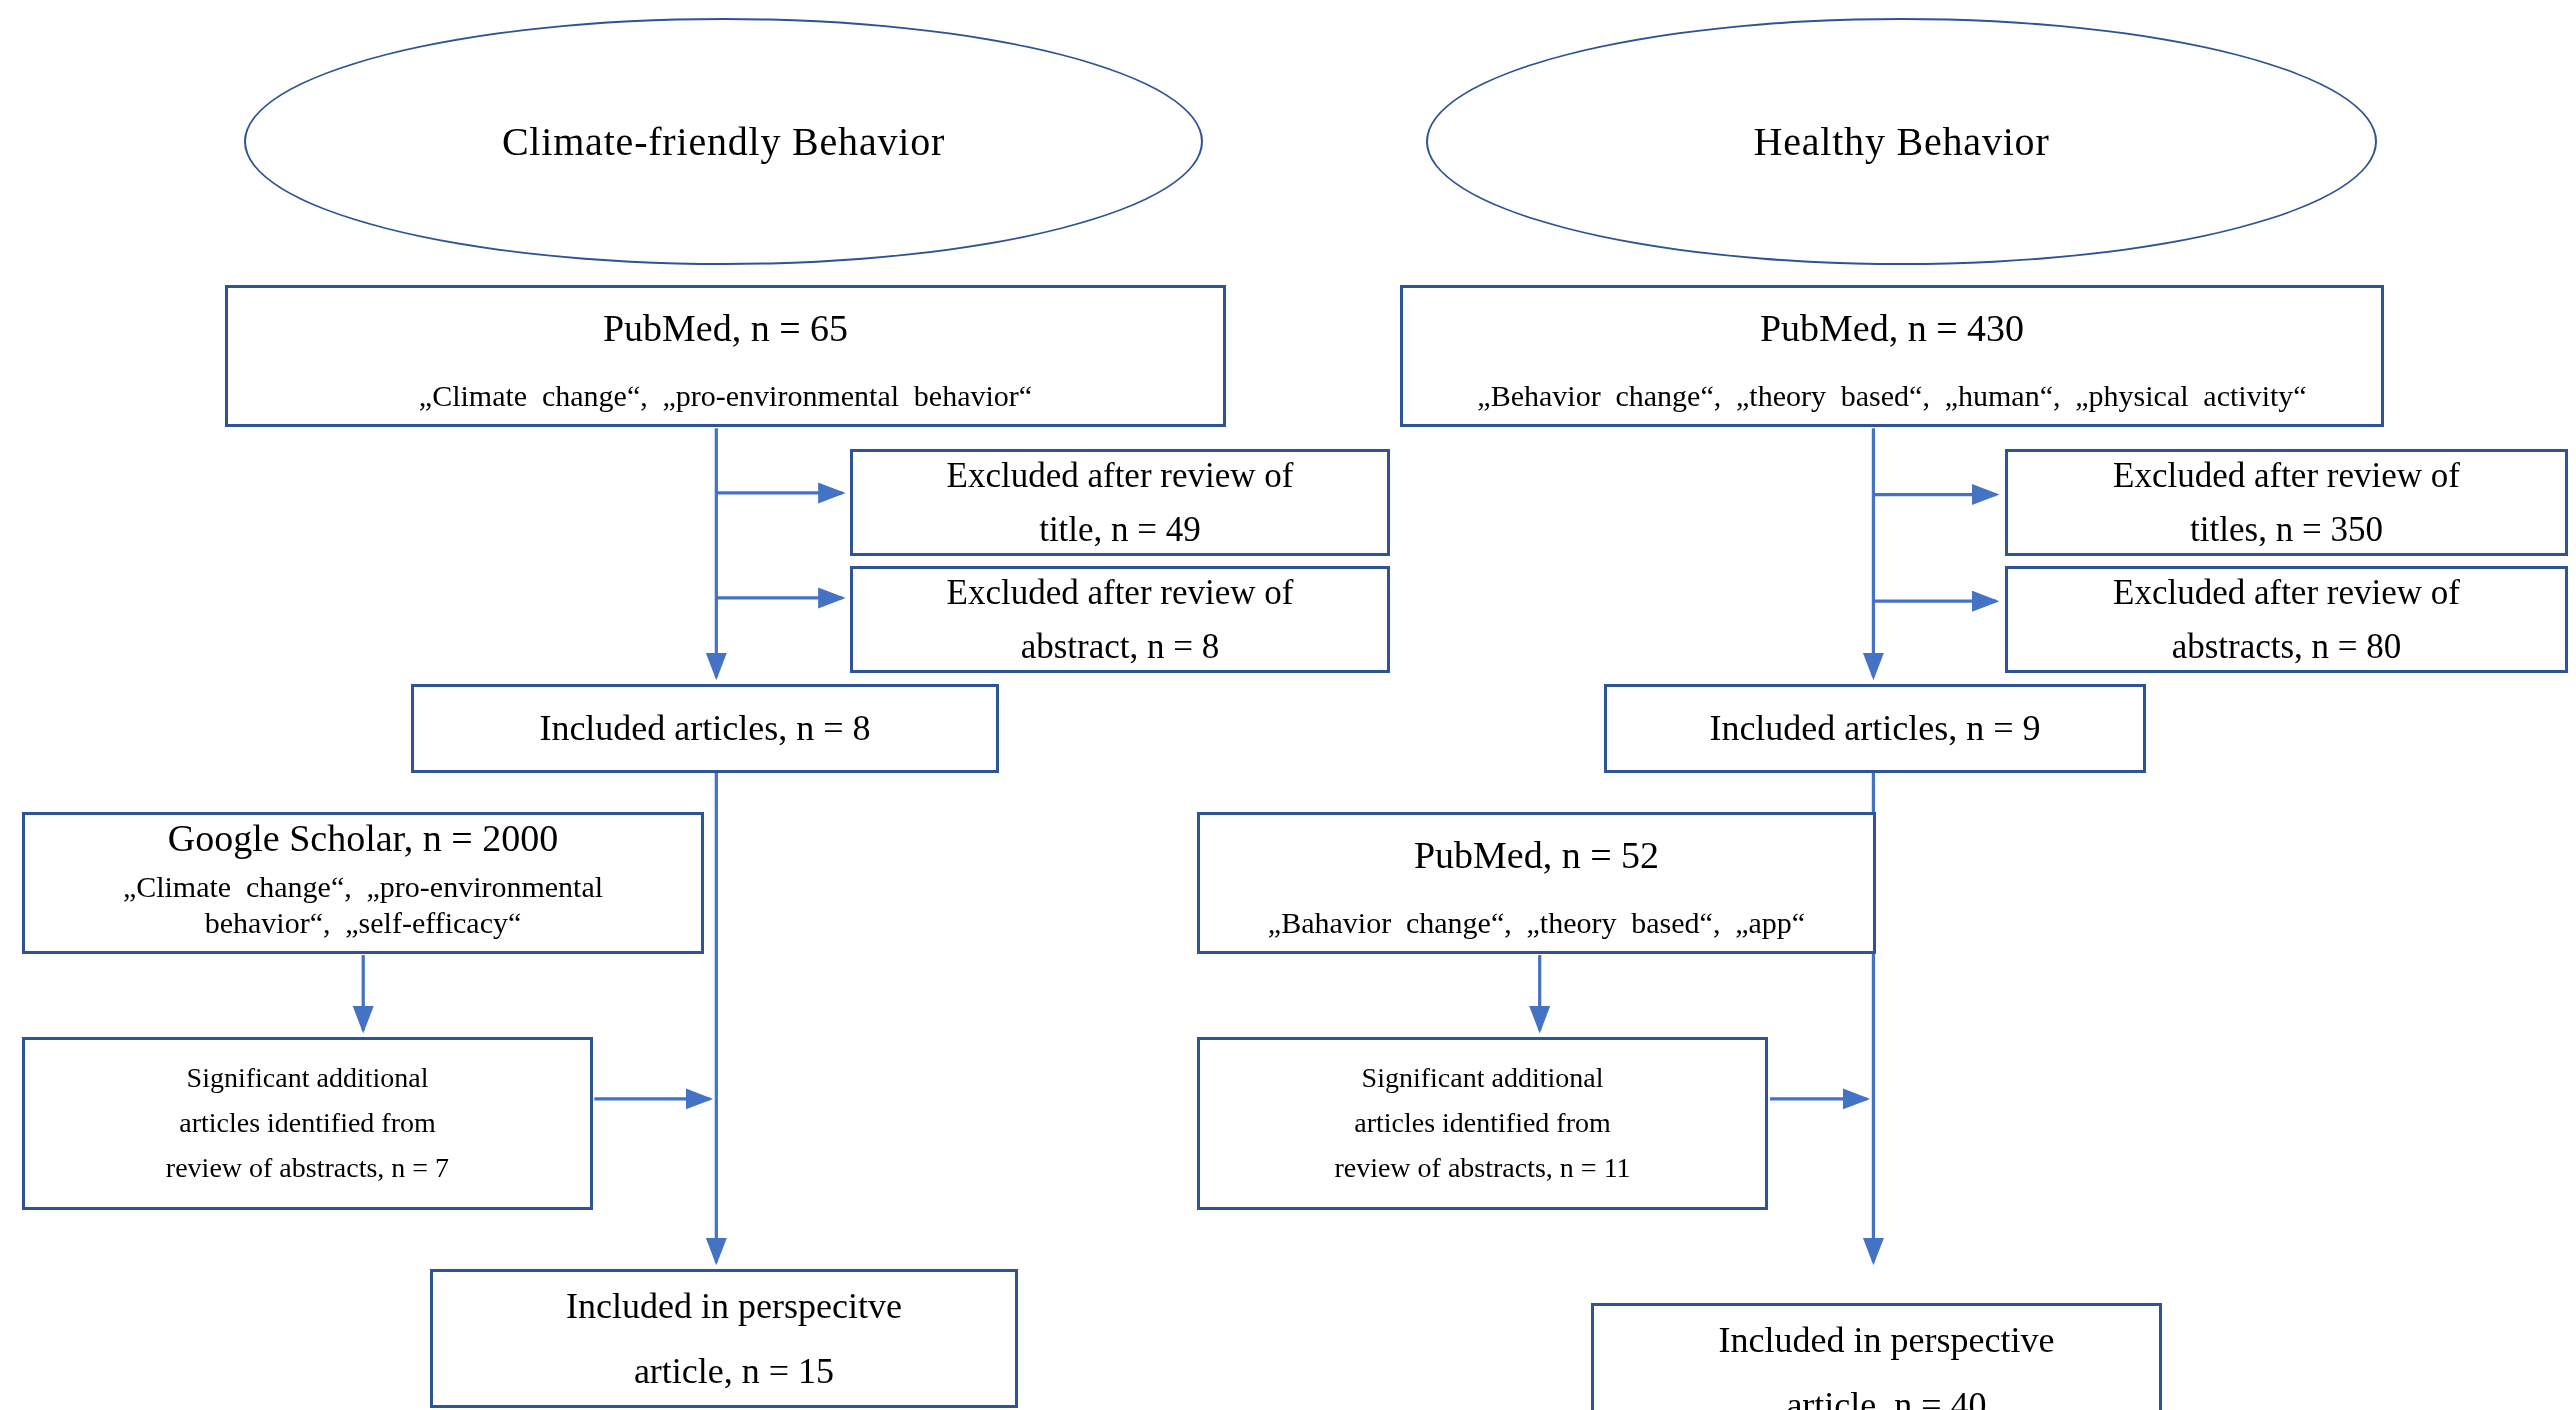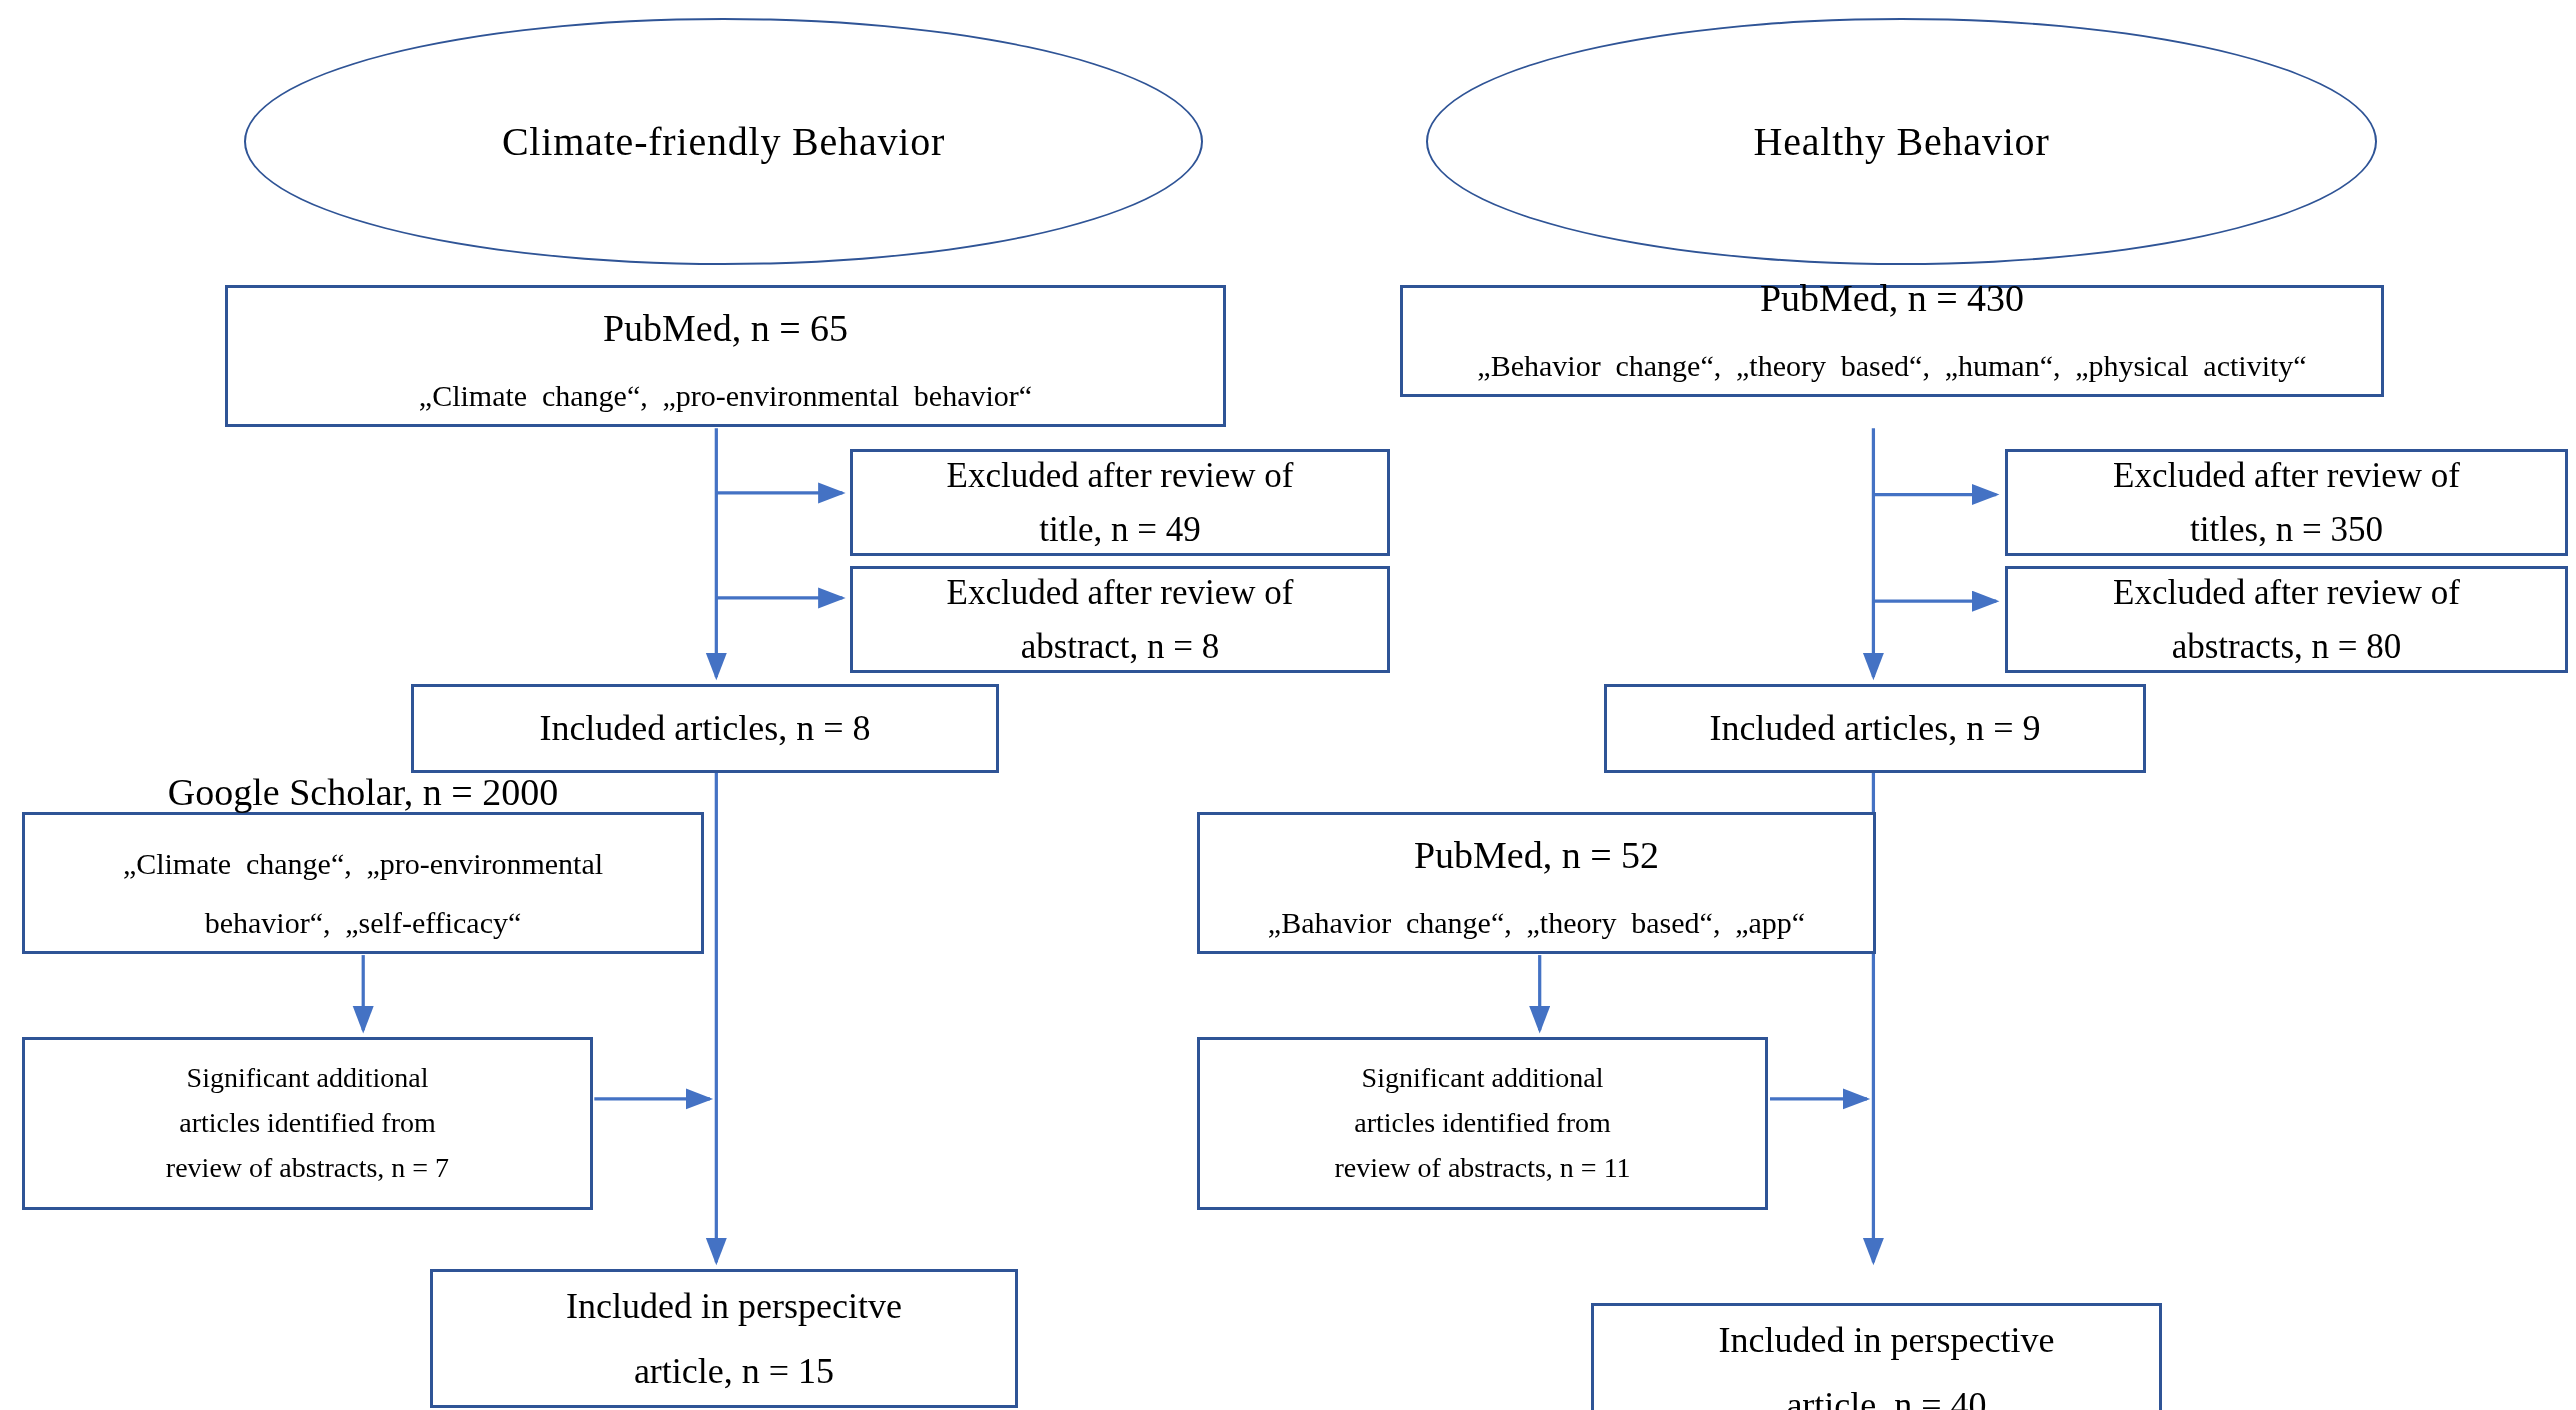--- a/index.html
+++ b/index.html
@@ -91,42 +91,42 @@
 
   <div class="node excl-box" style="left:850px;top:566px;width:540px;height:107px;">
     <div>Excluded after review of</div>
     <div>abstract, n = 8</div>
   </div>
 
   <div class="node" style="left:411px;top:684px;width:588px;height:89px;align-items:center;">
     <span class="incl-label">Included articles, n = 8</span>
   </div>
 
-  <div class="node src-box" style="left:22px;top:812px;width:682px;height:142px;gap:26px;">
+  <div class="node src-box" style="left:22px;top:812px;width:682px;height:142px;gap:3px;">
     <div class="box-title">Google Scholar, n = 2000</div>
     <div class="box-keywords">„Climate change“, „pro-environmental</div>
     <div class="box-keywords" style="margin-top:-8px;">behavior“, „self-efficacy“</div>
   </div>
 
   <div class="node sig-box" style="left:22px;top:1037px;width:571px;height:173px;">
     <div>Significant additional</div>
     <div>articles identified from</div>
     <div>review of abstracts, n = 7</div>
   </div>
 
   <div class="node final-box" style="left:430px;top:1269px;width:588px;height:139px;">
     <div>Included in perspecitve</div>
     <div>article, n = 15</div>
   </div>
 
   <div class="node ellipse" style="left:1426px;top:18px;width:951px;height:247px;">
     <span class="ellipse-label">Healthy Behavior</span>
   </div>
 
-  <div class="node src-box" style="left:1400px;top:285px;width:984px;height:112px;">
+  <div class="node src-box" style="left:1400px;top:285px;width:984px;height:142px;">
     <div class="box-title">PubMed, n = 430</div>
     <div class="box-keywords">„Behavior change“, „theory based“, „human“, „physical activity“</div>
   </div>
 
   <div class="node excl-box" style="left:2005px;top:449px;width:563px;height:107px;">
     <div>Excluded after review of</div>
     <div>titles, n = 350</div>
   </div>
 
   <div class="node excl-box" style="left:2005px;top:566px;width:563px;height:107px;">

